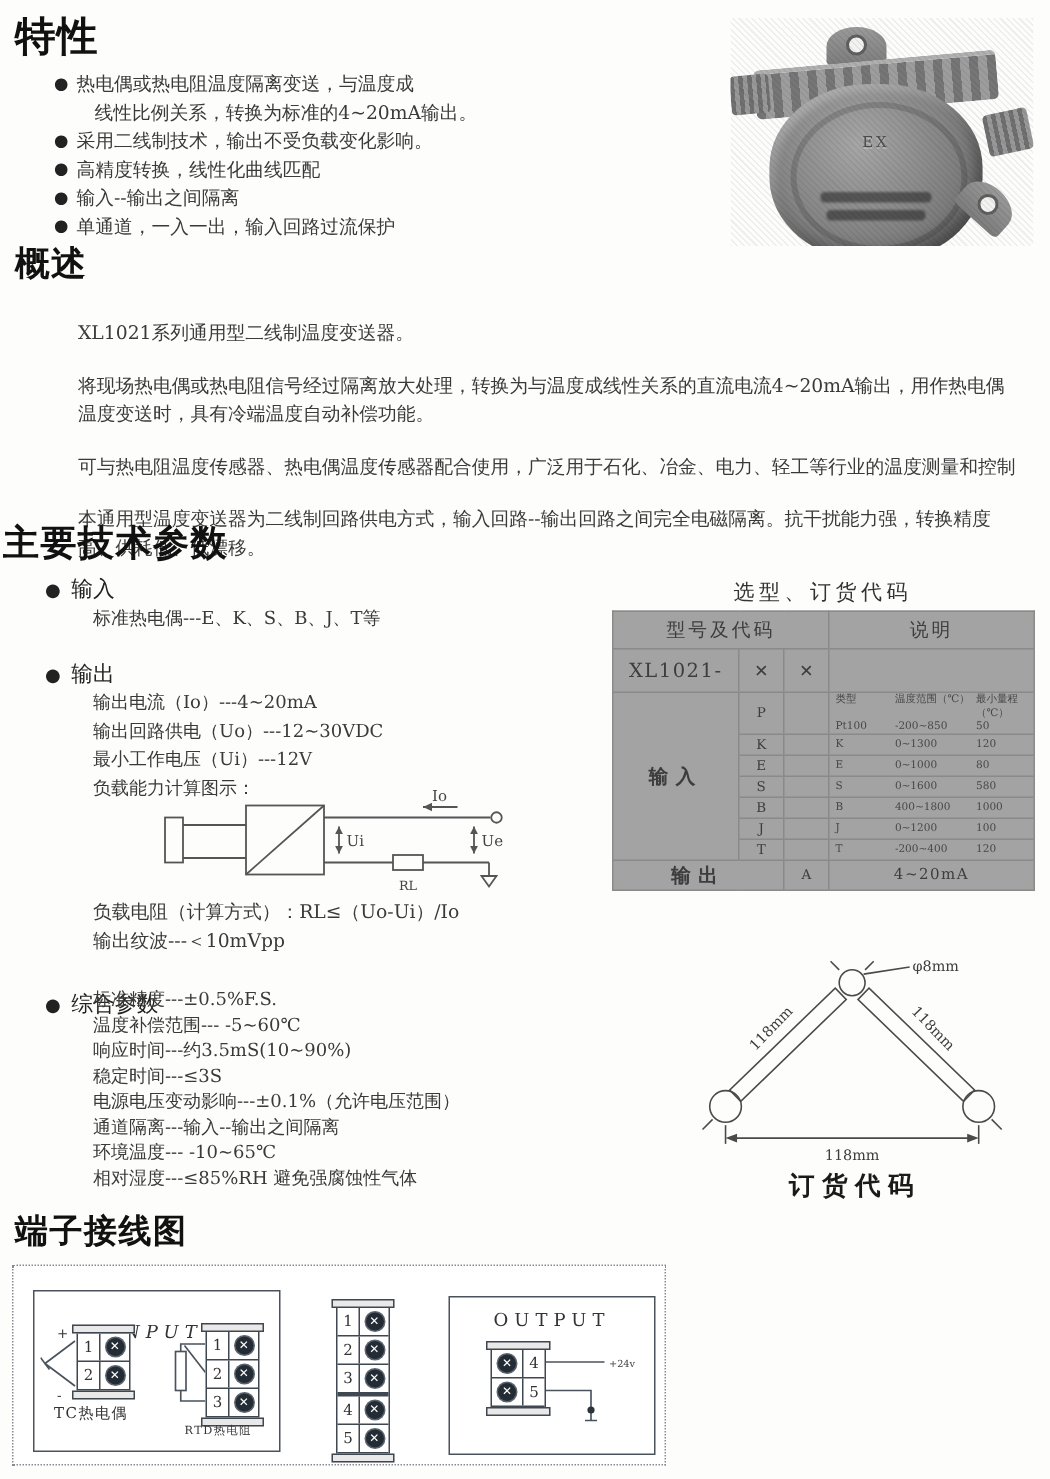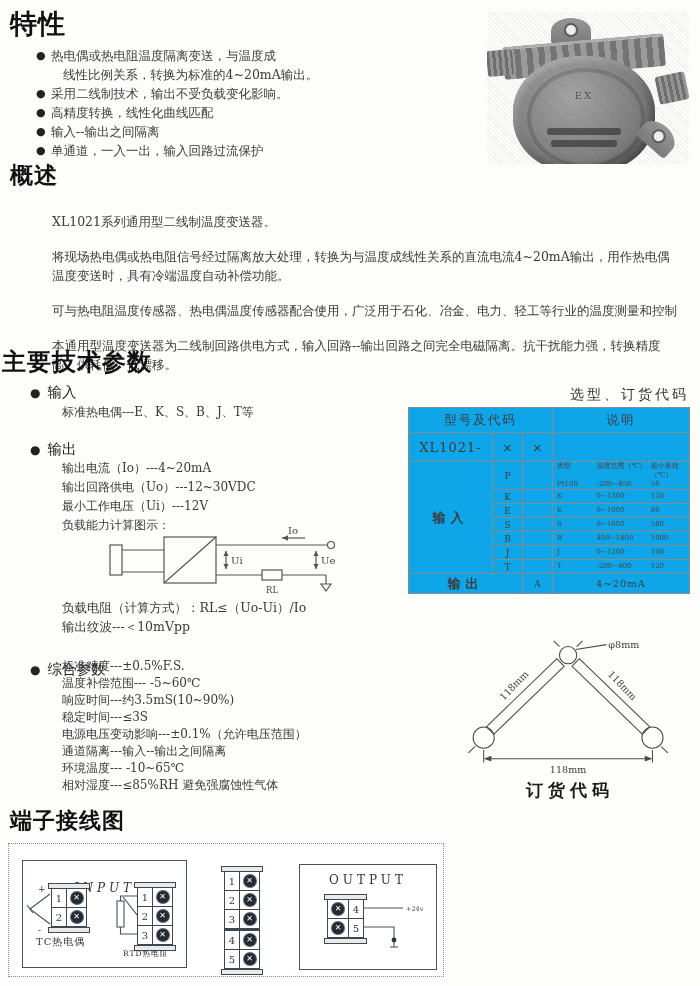--- a/index.html
+++ b/index.html
@@ -20,22 +20,22 @@
   
   .ovw p{margin:16px;font-size:12.5px;line-height:19px;color:#3a3a3a;}
   .ovw p.gap{margin-top:9px;}
   
   .pbullet{font-size:14.5px;color:#222;white-space:nowrap;}
   .pbullet .blt{font-size:12px;margin-right:7px;}
   .pitems div{font-size:12px;line-height:19px;color:#3a3a3a;white-space:nowrap;}
   .pitems.tight div{line-height:17px;}
   .pline{font-size:12px;color:#3a3a3a;white-space:nowrap;}
   
-  .ttl{font-size:14px;letter-spacing:3px;color:#333;text-align:right;}
-  table.otable{border-collapse:collapse;table-layout:fixed;width:281px;background:#0ea5e9;}
+  .ttl{font-size:14px;letter-spacing:3px;color:#333;text-align:center;}
+  table.otable{border-collapse:collapse;table-layout:fixed;width:281px;background:#a3a3a3;}
   table.otable td{border:1px solid #8a8a8a;padding:0;color:#3d3d3d;vertical-align:middle;}
   .r-head td{height:24px;text-align:center;font-size:12.5px;letter-spacing:2px;}
   .r-model td{height:28px;}
   .cell-model{text-align:center;font-size:13px;letter-spacing:1px;}
   .xc{text-align:center;font-size:15px;font-family:"Liberation Sans",sans-serif;color:#444;}
   .c-input{text-align:center;font-size:13px;letter-spacing:5px;font-weight:600;}
   .c-out{text-align:center;font-size:13px;letter-spacing:5px;font-weight:600;height:19px;}
   .code{text-align:center;font-size:9px;}
   tr.small td{height:13px;}
   .r-p td{height:27px;}

